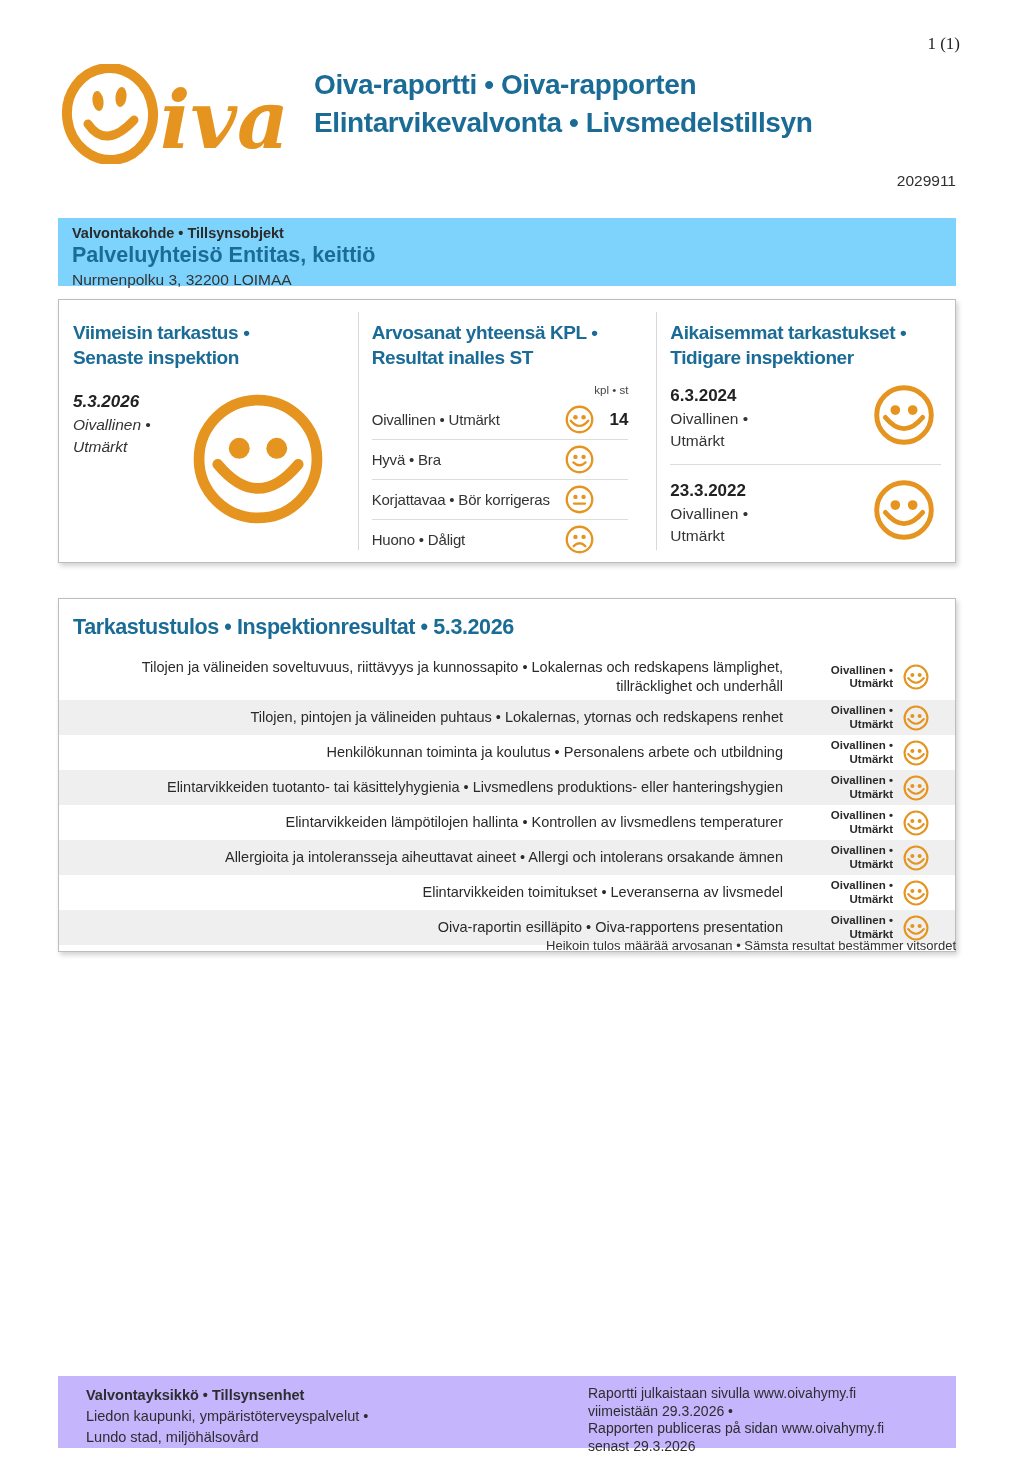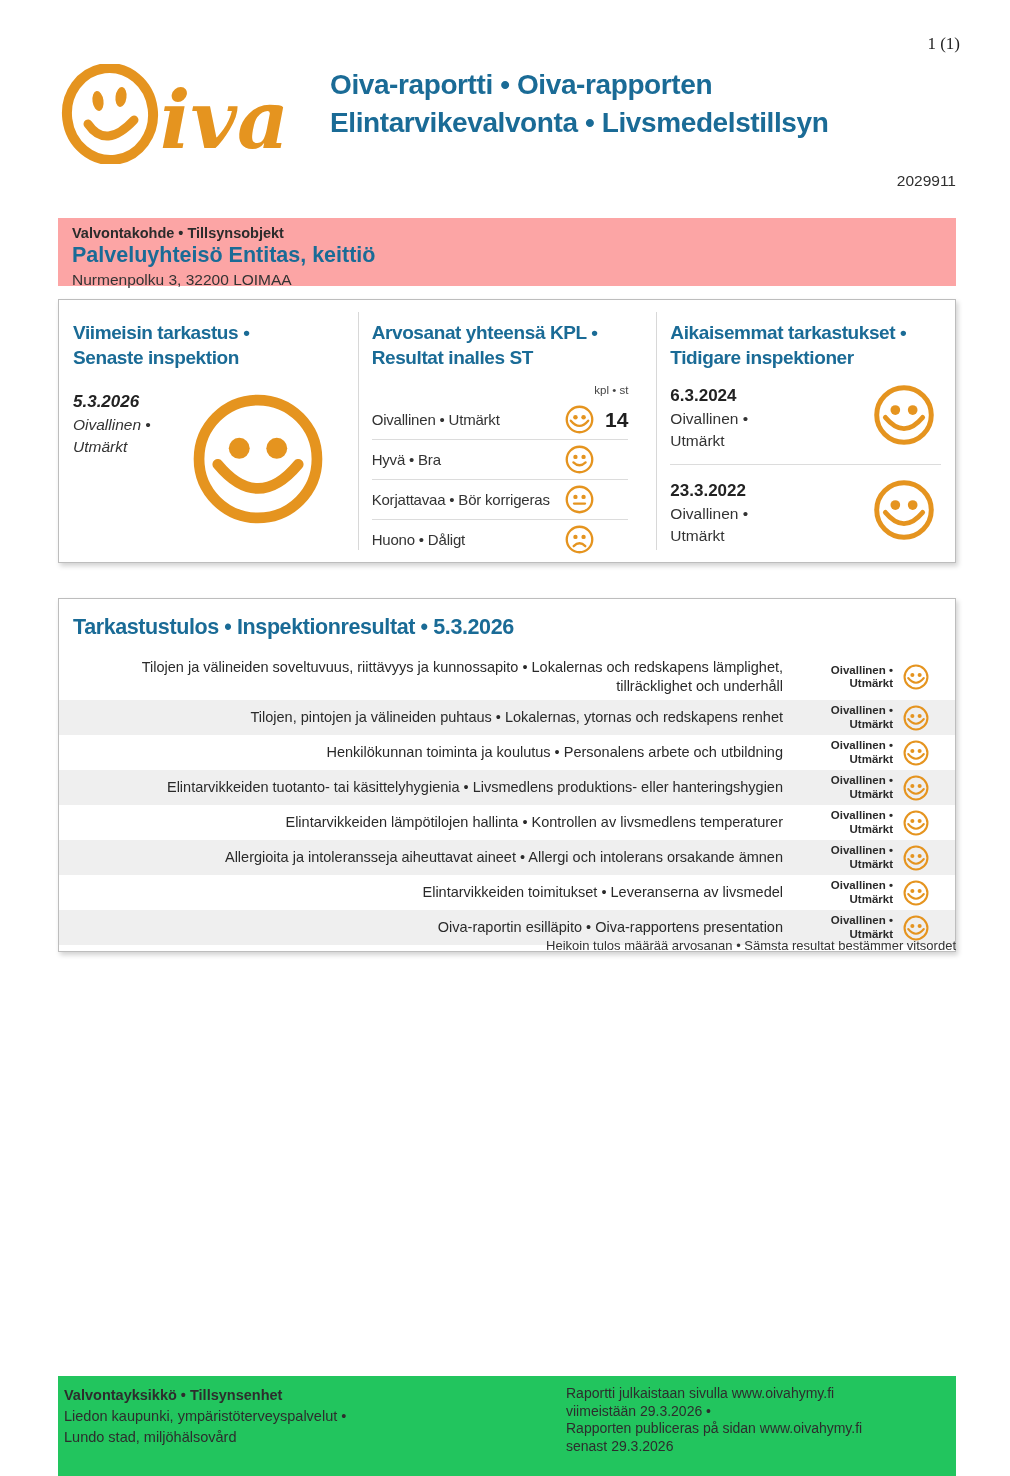--- a/index.html
+++ b/index.html
@@ -4,26 +4,26 @@
 <style>
   html,body{margin:0;padding:0;background:#ffffff;}
   .page{position:relative;width:1010px;height:1476px;background:#ffffff;overflow:hidden;
         font-family:"Liberation Sans",sans-serif;color:#2b2b2b;}
 
   
   .page-number{position:absolute;top:34px;right:50px;font-family:"Liberation Serif",serif;
                font-size:17px;color:#1f1f1f;}
   .masthead{position:absolute;left:58px;top:62px;right:54px;height:110px;}
   .logo{position:absolute;left:2px;top:2px;width:244px;height:100px;}
-  .masthead-titles{position:absolute;left:272px;top:4px;}
+  .masthead-titles{position:absolute;left:256px;top:4px;}
   .masthead-title{font-size:28px;font-weight:bold;color:var(--blue);line-height:38px;letter-spacing:-0.4px;}
   .report-number{position:absolute;top:172px;right:54px;font-size:15.5px;color:#2f2f2f;}
 
   
-  .subject-bar{position:absolute;left:58px;top:218px;width:898px;height:68px;background:#fca5a5;
+  .subject-bar{position:absolute;left:58px;top:218px;width:898px;height:68px;background:#7dd3fc;
                box-sizing:border-box;padding:7px 14px;}
   .subject-label{font-size:14.5px;font-weight:bold;color:#2b2b2b;}
   .subject-name{font-size:21.5px;font-weight:bold;color:var(--blue);margin-top:2px;}
   .subject-address{font-size:15.5px;color:#333;margin-top:3px;}
 
   
   .summary-box{position:absolute;left:58px;top:299px;width:898px;height:264px;background:#fff;
                border:1px solid #bdbdbd;box-shadow:2px 3px 5px rgba(0,0,0,0.18);
                box-sizing:border-box;display:flex;}
   .sum-col{flex:1;position:relative;box-sizing:border-box;padding:20px 14px 10px 14px;}
@@ -35,21 +35,21 @@
   .insp-date{font-size:17px;font-weight:bold;color:#222;}
   .insp-grade{font-size:15.5px;color:#333;line-height:22px;margin-top:2px;}
   .big-smiley{width:134px;height:134px;color:var(--orange);flex:none;margin-top:4px;}
 
   .kpl-label{font-size:11.5px;color:#444;text-align:right;margin:14px 14px 4px 0;}
   .grade-rows{margin-right:14px;}
   .grade-row{display:flex;align-items:center;min-height:37px;padding:1px 0;}
   .grade-row + .grade-row{border-top:1px solid #dcdcdc;}
   .grade-row-label{flex:1;font-size:15px;color:#333;letter-spacing:-0.2px;}
   .sm-icon{width:29px;height:29px;color:var(--orange);flex:none;}
-  .grade-count{width:34px;text-align:right;font-size:21px;font-weight:bold;color:#1f1f1f;}
+  .grade-count{width:34px;text-align:right;font-size:17px;font-weight:bold;color:#1f1f1f;}
 
   .prev-item{display:flex;margin-top:14px;}
   .prev-text{flex:1;padding-top:2px;}
   .prev-smiley{width:62px;height:62px;color:var(--orange);flex:none;margin-right:6px;}
   .prev-sep{border-top:1px solid #dcdcdc;margin-top:12px;}
 
   
   .results-box{position:absolute;left:58px;top:598px;width:898px;background:#fff;
                border:1px solid #bdbdbd;box-shadow:2px 3px 5px rgba(0,0,0,0.18);
                box-sizing:border-box;padding:16px 0 6px 0;}
@@ -57,22 +57,22 @@
   .results-rows{margin-top:14px;text-align:right;}
   .result-row{display:flex;align-items:center;min-height:33px;box-sizing:border-box;
               padding:4px 26px 4px 14px;}
   .result-row:nth-child(even){background:#efefef;}
   .result-label{flex:1;font-size:14.5px;line-height:19px;color:#2a2a2a;padding-right:14px;}
   .result-grade{width:96px;font-size:11.5px;font-weight:bold;line-height:13.5px;color:#2a2a2a;}
   .result-icon{width:26px;height:26px;color:var(--orange);flex:none;margin-left:10px;}
   .footnote{position:absolute;top:938px;right:54px;font-size:13px;color:#333;}
 
   
-  .footer-bar{position:absolute;left:58px;top:1376px;width:898px;height:100px;background:#22c55e;
-              box-sizing:border-box;padding:9px 6px;display:flex;}
+  .footer-bar{position:absolute;left:58px;top:1376px;width:898px;height:72px;background:#c4b5fd;
+              box-sizing:border-box;padding:9px 28px;display:flex;}
   .footer-left{width:502px;font-size:14.5px;line-height:21px;color:#2d2d2d;}
   .footer-unit-label{font-weight:bold;}
   .footer-right{flex:1;font-size:14px;line-height:16.5px;color:#2d2d2d;}
   .footer-right div{margin-bottom:1px;}
 </style>
 </head>
 <body>
 
 <svg width="0" height="0" style="position:absolute" aria-hidden="true">
   <defs>

